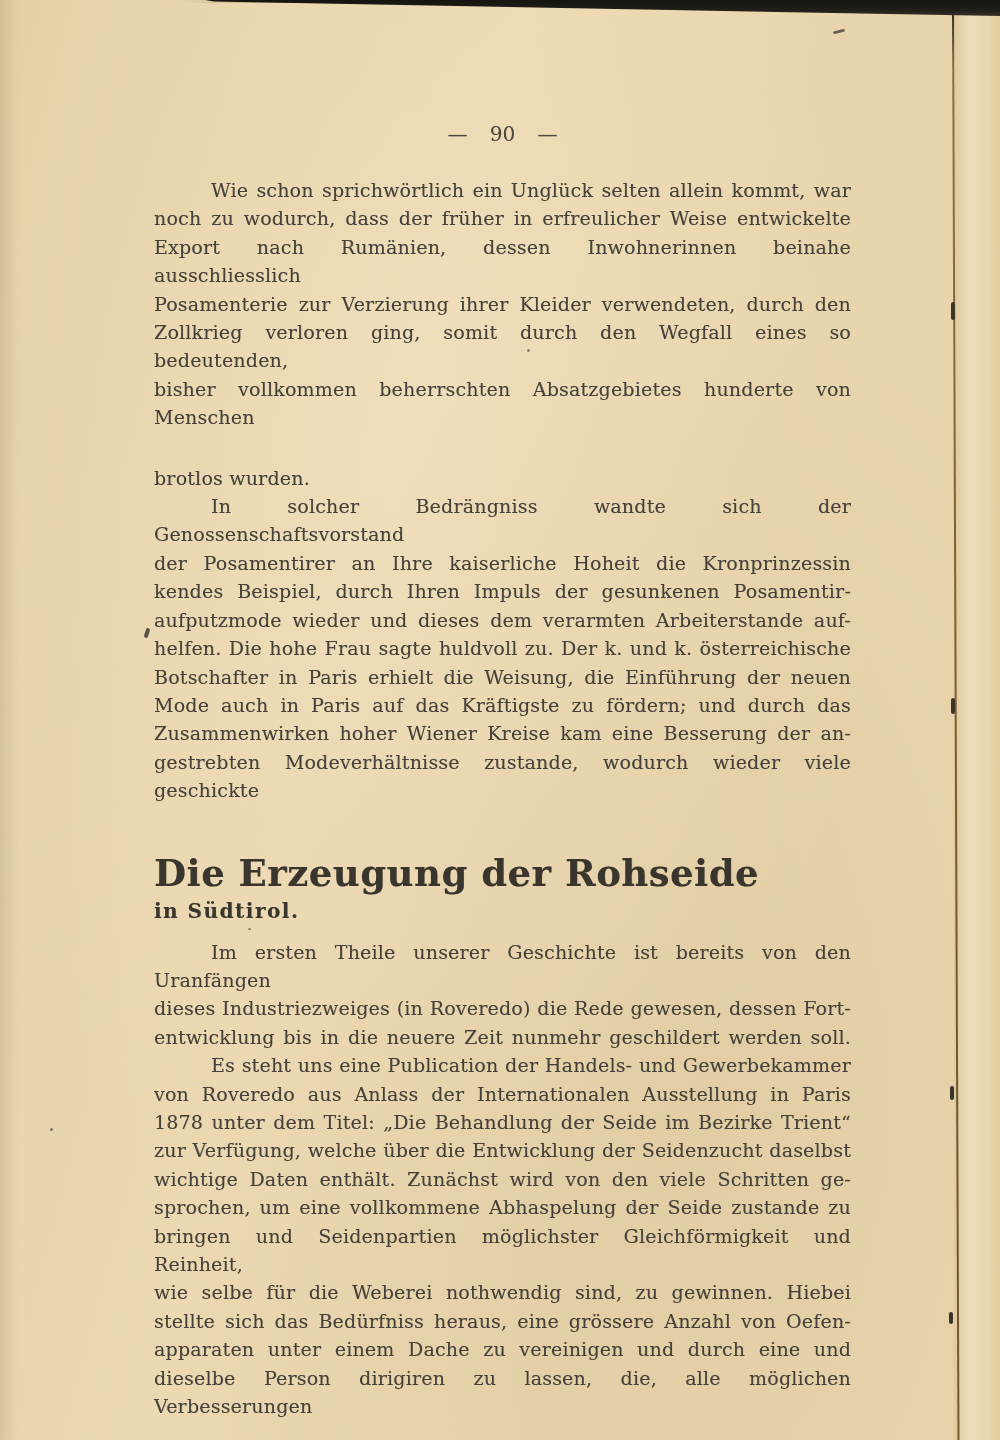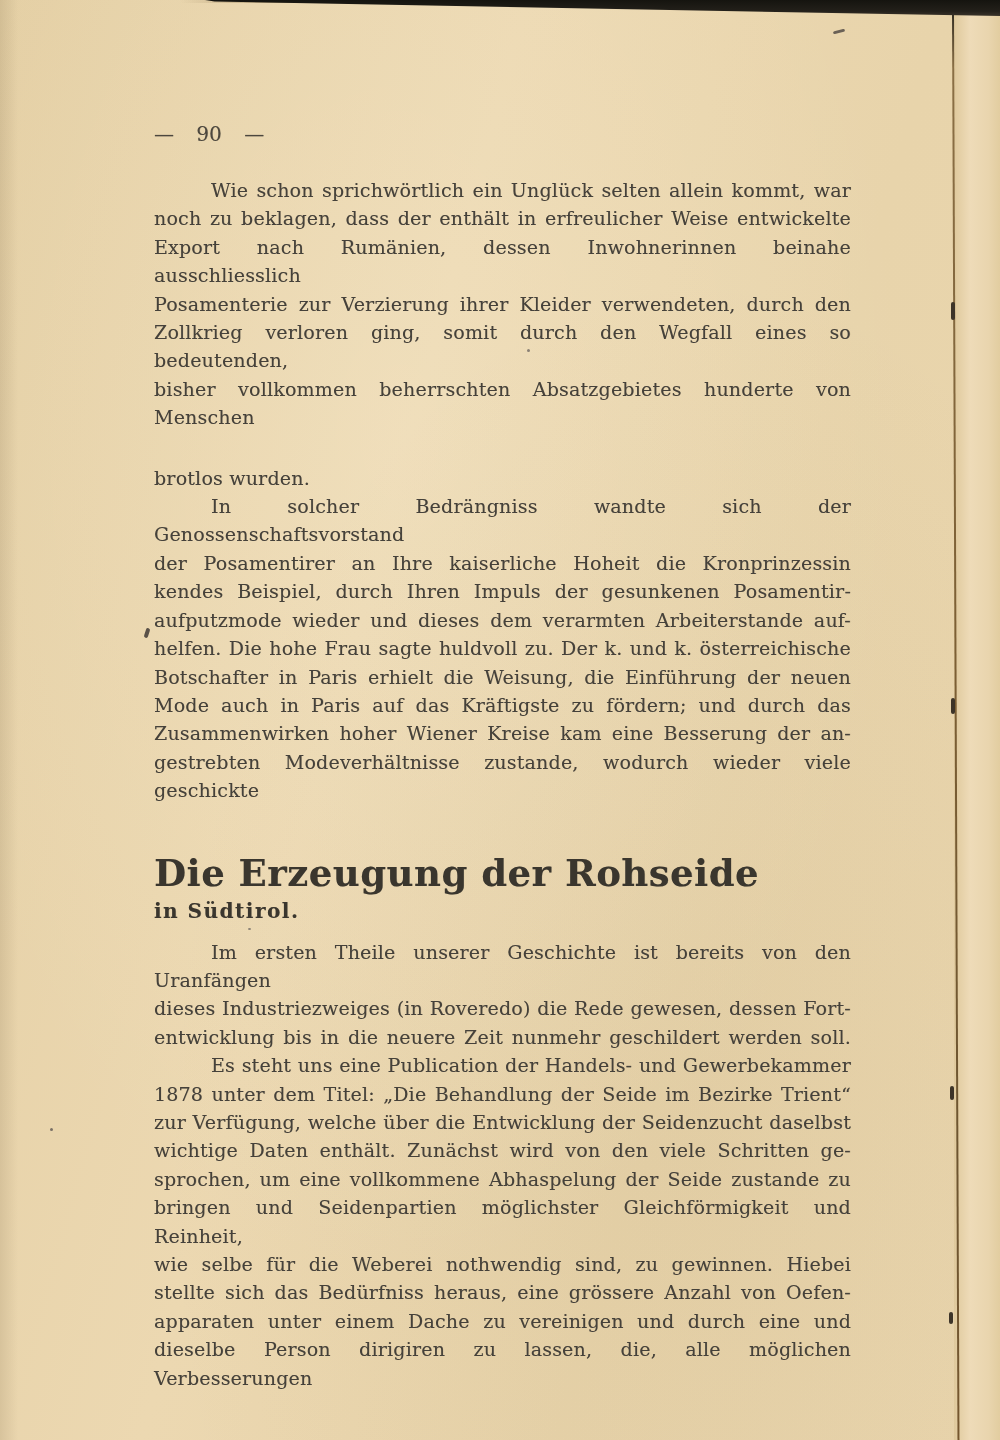--- a/index.html
+++ b/index.html
@@ -50,21 +50,21 @@
   .speck-tick { left:833px; top:30px; width:12px; height:3px; border-radius:2px; transform:rotate(-14deg); background:#6a6156; }
   .speck-dot-1 { left:50px; top:1128px; width:3px; height:3px; border-radius:50%; background:#7a7166; }
   .speck-dot-2 { left:248px; top:928px; width:3px; height:2px; border-radius:50%; background:#8a8075; }
   .speck-dot-3 { left:527px; top:349px; width:3px; height:3px; border-radius:50%; background:#8a8075; }
 
   
   .text-column {
     position:absolute; left:154px; top:122px; width:697px;
   }
   .page-number {
-    font-size:20px; line-height:24px;
+    text-align:center; font-size:20px; line-height:24px;
     word-spacing:16px; color:#4c473e;
     text-shadow: 0.3px 0.3px 0 rgba(70,63,52,0.35);
   }
   .paragraph { margin:0; }
   .paragraph:first-of-type { margin-top:30px; }
   .line {
     font-size:19px; line-height:28.4px;
     text-align:justify; text-align-last:justify;
     letter-spacing:0.2px;
     text-shadow: 0.3px 0.3px 0 rgba(70,63,52,0.30);
@@ -102,21 +102,21 @@
   <div class="speck speck-tick"></div>
   <div class="speck speck-dot-1"></div>
   <div class="speck speck-dot-2"></div>
   <div class="speck speck-dot-3"></div>
 
   <div class="text-column">
     <div class="page-number">— 90 —</div>
     <div>
         <div class="paragraph">
           <div class="line first">Wie schon sprichwörtlich ein Unglück selten allein kommt, war</div>
-          <div class="line">noch zu beklagen, dass der enthält in erfreulicher Weise entwickelte</div>
+          <div class="line">noch zu wodurch, dass der früher in erfreulicher Weise entwickelte</div>
           <div class="line">Export nach Rumänien, dessen Inwohnerinnen beinahe ausschliesslich</div>
           <div class="line">Posamenterie zur Verzierung ihrer Kleider verwendeten, durch den</div>
           <div class="line">Zollkrieg verloren ging, somit durch den Wegfall eines so bedeutenden,</div>
           <div class="line">bisher vollkommen beherrschten Absatzgebietes hunderte von Menschen</div>
           <div class="line last">brotlos wurden.</div>
         </div>
         <div class="paragraph">
           <div class="line first">In solcher Bedrängniss wandte sich der Genossenschaftsvorstand</div>
           <div class="line">der Posamentirer an Ihre kaiserliche Hoheit die Kronprinzessin</div>
           <div class="line">kendes Beispiel, durch Ihren Impuls der gesunkenen Posamentir-</div>
@@ -129,20 +129,21 @@
         </div>
         <div class="heading">Die Erzeugung der Rohseide</div>
         <div class="subheading">in Südtirol.</div>
         <div class="paragraph">
           <div class="line first">Im ersten Theile unserer Geschichte ist bereits von den Uranfängen</div>
           <div class="line">dieses Industriezweiges (in Roveredo) die Rede gewesen, dessen Fort-</div>
           <div class="line">entwicklung bis in die neuere Zeit nunmehr geschildert werden soll.</div>
         </div>
         <div class="paragraph">
           <div class="line first">Es steht uns eine Publication der Handels- und Gewerbekammer</div>
+          <div class="line">von Roveredo aus Anlass der Internationalen Ausstellung in Paris</div>
           <div class="line">1878 unter dem Titel: „Die Behandlung der Seide im Bezirke Trient“</div>
           <div class="line">zur Verfügung, welche über die Entwicklung der Seidenzucht daselbst</div>
           <div class="line">wichtige Daten enthält.  Zunächst wird von den viele Schritten ge-</div>
           <div class="line">sprochen, um eine vollkommene Abhaspelung der Seide zustande zu</div>
           <div class="line">bringen und Seidenpartien möglichster Gleichförmigkeit und Reinheit,</div>
           <div class="line">wie selbe für die Weberei nothwendig sind, zu gewinnen.  Hiebei</div>
           <div class="line">stellte sich das Bedürfniss heraus, eine grössere Anzahl von Oefen-</div>
           <div class="line">apparaten unter einem Dache zu vereinigen und durch eine und</div>
           <div class="line">dieselbe Person dirigiren zu lassen, die, alle möglichen Verbesserungen</div>
         </div>

